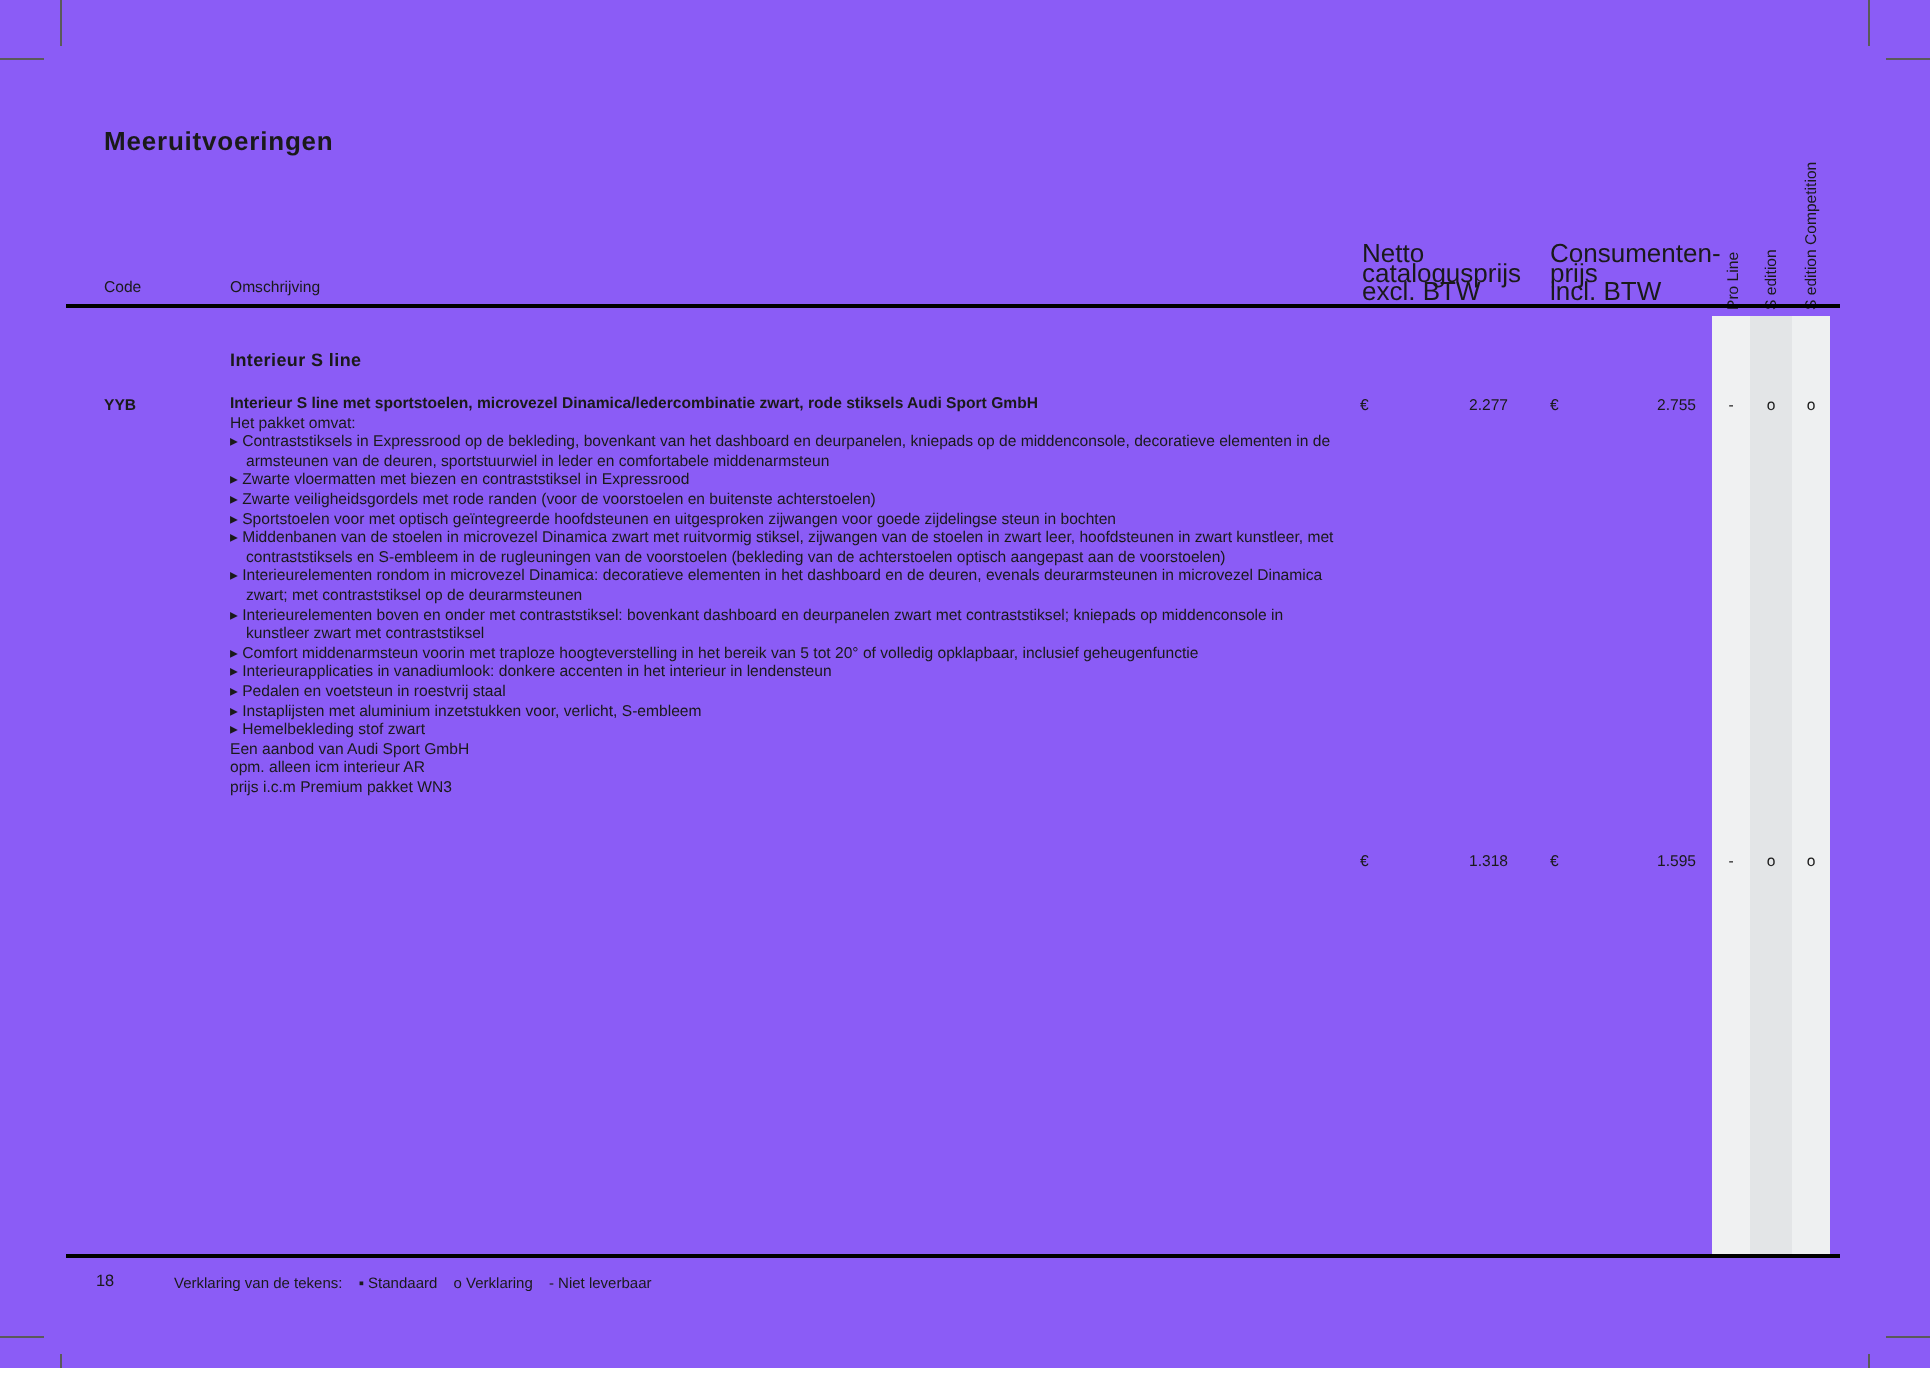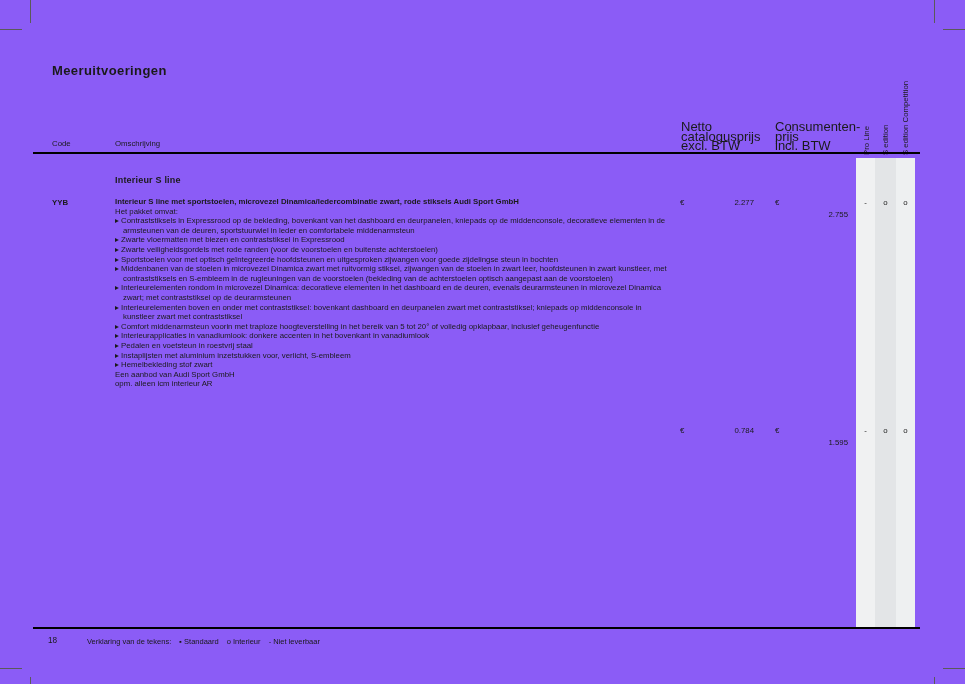--- a/index.html
+++ b/index.html
@@ -30,21 +30,21 @@
   .row-code{left:52px;top:198px;font-size:7.8px;font-weight:bold;}
   .desc{left:115px;top:197px;width:552px;font-size:7.8px;line-height:9.6px;}
   .desc .t{font-weight:bold;}
   .desc .b{padding-left:8px;text-indent:-8px;}
   .pricerow{position:absolute;font-size:7.8px;line-height:9.6px;}
   .pr-1{top:198px;}
   .pr-2{top:426px;}
   .pricerow .cur1{position:absolute;left:680px;}
   .pricerow .val1{position:absolute;left:698px;width:56px;text-align:right;}
   .pricerow .cur2{position:absolute;left:775px;}
-  .pricerow .val2{position:absolute;left:792px;width:56px;text-align:right;margin-top:12px;}
+  .pricerow .val2{position:absolute;left:792px;width:56px;text-align:right;}
   .pricerow .av1{position:absolute;left:856px;width:19px;text-align:center;}
   .pricerow .av2{position:absolute;left:875px;width:21px;text-align:center;}
   .pricerow .av3{position:absolute;left:896px;width:19px;text-align:center;}
   .footer-num{left:48px;top:636px;font-size:8.2px;}
   .footer-legend{left:87px;top:637px;font-size:7.5px;}
   .footer-legend span{margin-right:6px;}
 </style>
 </head>
 <body>
 
@@ -93,50 +93,51 @@
     <div class="t">Interieur S line met sportstoelen, microvezel Dinamica/ledercombinatie zwart, rode stiksels Audi Sport GmbH</div>
     <div>Het pakket omvat:</div>
     <div class="b">▸ Contraststiksels in Expressrood op de bekleding, bovenkant van het dashboard en deurpanelen, kniepads op de middenconsole, decoratieve elementen in de armsteunen van de deuren, sportstuurwiel in leder en comfortabele middenarmsteun</div>
     <div class="b">▸ Zwarte vloermatten met biezen en contraststiksel in Expressrood</div>
     <div class="b">▸ Zwarte veiligheidsgordels met rode randen (voor de voorstoelen en buitenste achterstoelen)</div>
     <div class="b">▸ Sportstoelen voor met optisch geïntegreerde hoofdsteunen en uitgesproken zijwangen voor goede zijdelingse steun in bochten</div>
     <div class="b">▸ Middenbanen van de stoelen in microvezel Dinamica zwart met ruitvormig stiksel, zijwangen van de stoelen in zwart leer, hoofdsteunen in zwart kunstleer, met contraststiksels en S-embleem in de rugleuningen van de voorstoelen (bekleding van de achterstoelen optisch aangepast aan de voorstoelen)</div>
     <div class="b">▸ Interieurelementen rondom in microvezel Dinamica: decoratieve elementen in het dashboard en de deuren, evenals deurarmsteunen in microvezel Dinamica zwart; met contraststiksel op de deurarmsteunen</div>
     <div class="b">▸ Interieurelementen boven en onder met contraststiksel: bovenkant dashboard en deurpanelen zwart met contraststiksel; kniepads op middenconsole in kunstleer zwart met contraststiksel</div>
     <div class="b">▸ Comfort middenarmsteun voorin met traploze hoogteverstelling in het bereik van 5 tot 20° of volledig opklapbaar, inclusief geheugenfunctie</div>
-    <div class="b">▸ Interieurapplicaties in vanadiumlook: donkere accenten in het bovenkant in vanadiumlook</div>
+    <div class="b">▸ Interieurapplicaties in vanadiumlook: donkere accenten in het interieur in lendensteun</div>
     <div class="b">▸ Pedalen en voetsteun in roestvrij staal</div>
     <div class="b">▸ Instaplijsten met aluminium inzetstukken voor, verlicht, S-embleem</div>
     <div class="b">▸ Hemelbekleding stof zwart</div>
     <div>Een aanbod van Audi Sport GmbH</div>
     <div>opm. alleen icm interieur AR</div>
+    <div>prijs i.c.m Premium pakket WN3</div>
   </div>
 
   <div class="pricerow pr-1">
     <span class="cur1">€</span>
     <span class="val1">2.277</span>
     <span class="cur2">€</span>
     <span class="val2">2.755</span>
     <span class="av1">-</span>
     <span class="av2">o</span>
     <span class="av3">o</span>
   </div>
 
   <div class="pricerow pr-2">
     <span class="cur1">€</span>
-    <span class="val1">0.784</span>
+    <span class="val1">1.318</span>
     <span class="cur2">€</span>
     <span class="val2">1.595</span>
     <span class="av1">-</span>
     <span class="av2">o</span>
     <span class="av3">o</span>
   </div>
 
   <div class="rule" style="left:33px;top:627px;width:887px;"></div>
   <div class="abs footer-num">18</div>
   <div class="abs footer-legend">
     <span>Verklaring van de tekens:</span>
     <span>▪ Standaard</span>
-    <span>o Interieur</span>
+    <span>o Verklaring</span>
     <span>- Niet leverbaar</span>
   </div>
 
 </div>
 
 </body></html>

